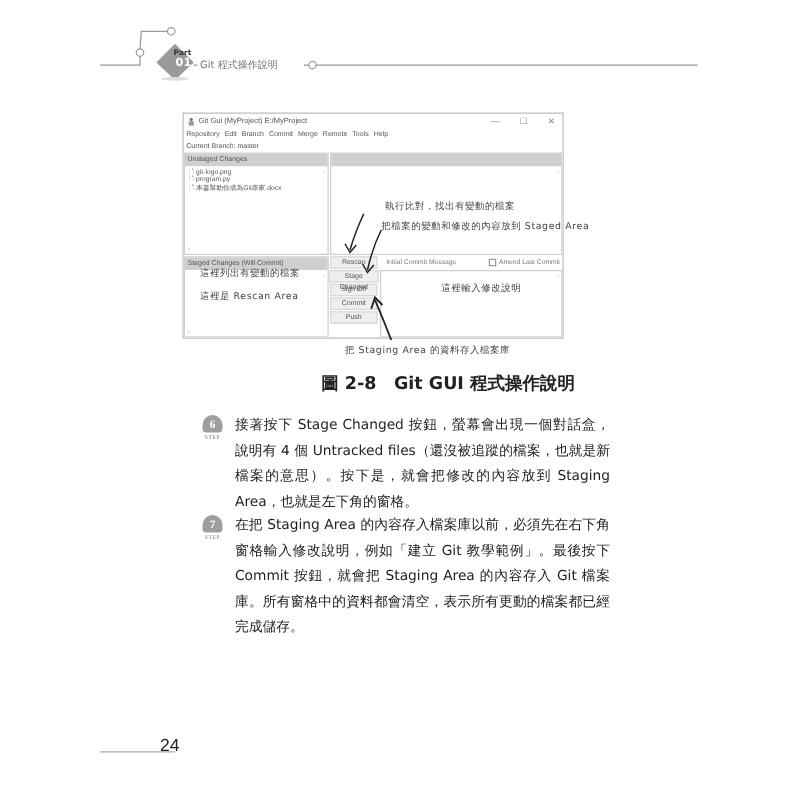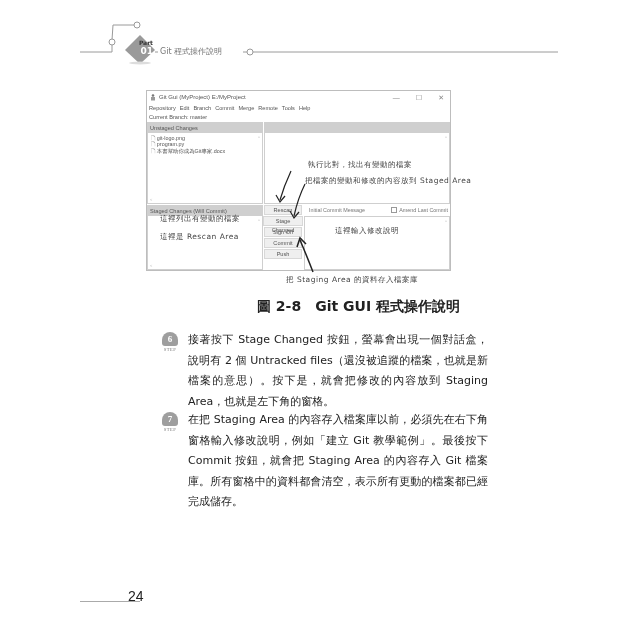--- a/index.html
+++ b/index.html
@@ -143,40 +143,40 @@
     <div class="pane" style="left:157px;top:94px;width:146px;height:54px;">
       <span class="vscroll" style="top:2px;">^</span>
     </div>
   </div>
 </div>
 
 <div class="note" style="left:160px;top:166px;margin-top:48px;">這裡列出有變動的檔案</div>
 <div class="note" style="left:267px;top:160px;margin-left:41px;">執行比對，找出有變動的檔案</div>
 <div class="note" style="left:305px;top:176px;">把檔案的變動和修改的內容放到 Staged Area</div>
 <div class="note" style="left:160px;top:232px;">這裡是 Rescan Area</div>
-<div class="note" style="left:335px;top:226px;">這裡輸入修改說明</div>
-<div class="note" style="left:286px;top:275px;">把 Staging Area 的資料存入檔案庫</div>
+<div class="note" style="left:353px;top:226px;">這裡輸入修改說明</div>
+<div class="note" style="left:276px;top:275px;">把 Staging Area 的資料存入檔案庫</div>
 
 <svg style="position:absolute;left:0;top:0;" width="640" height="640">
   <path d="M291,171 Q284,186 280,200" fill="none" stroke="#222" stroke-width="1.2"></path>
   <path d="M276,195 L280,202 L285,196" fill="none" stroke="#222" stroke-width="1.2"></path>
   <path d="M305,184 Q298,198 294,216" fill="none" stroke="#222" stroke-width="1.2"></path>
   <path d="M290,211 L294,218 L299,212" fill="none" stroke="#222" stroke-width="1.2"></path>
   <path d="M313,272 Q306,254 300,240" fill="none" stroke="#222" stroke-width="1.5"></path>
   <path d="M297,247 L300,238 L306,244" fill="none" stroke="#222" stroke-width="1.5"></path>
 </svg>
 
 <div class="caption">圖 2-8　Git GUI 程式操作說明</div>
 
 <div class="step" style="top:330px;">
   <div class="step-icon">
     <span class="num">6</span>
     <span class="lbl">STEP</span>
   </div>
-  <div class="step-text">接著按下 Stage Changed 按鈕，螢幕會出現一個對話盒，說明有 2 個 Untracked files（還沒被追蹤的檔案，也就是新檔案的意思）。按下是，就會把修改的內容放到 Staging Area，也就是左下角的窗格。</div>
+  <div class="step-text">接著按下 Stage Changed 按鈕，螢幕會出現一個對話盒，說明有 4 個 Untracked files（還沒被追蹤的檔案，也就是新檔案的意思）。按下是，就會把修改的內容放到 Staging Area，也就是左下角的窗格。</div>
 </div>
 
 <div class="step" style="top:410px;">
   <div class="step-icon">
     <span class="num">7</span>
     <span class="lbl">STEP</span>
   </div>
   <div class="step-text">在把 Staging Area 的內容存入檔案庫以前，必須先在右下角窗格輸入修改說明，例如「建立 Git 教學範例」。最後按下 Commit 按鈕，就會把 Staging Area 的內容存入 Git 檔案庫。所有窗格中的資料都會清空，表示所有更動的檔案都已經完成儲存。</div>
 </div>
 

